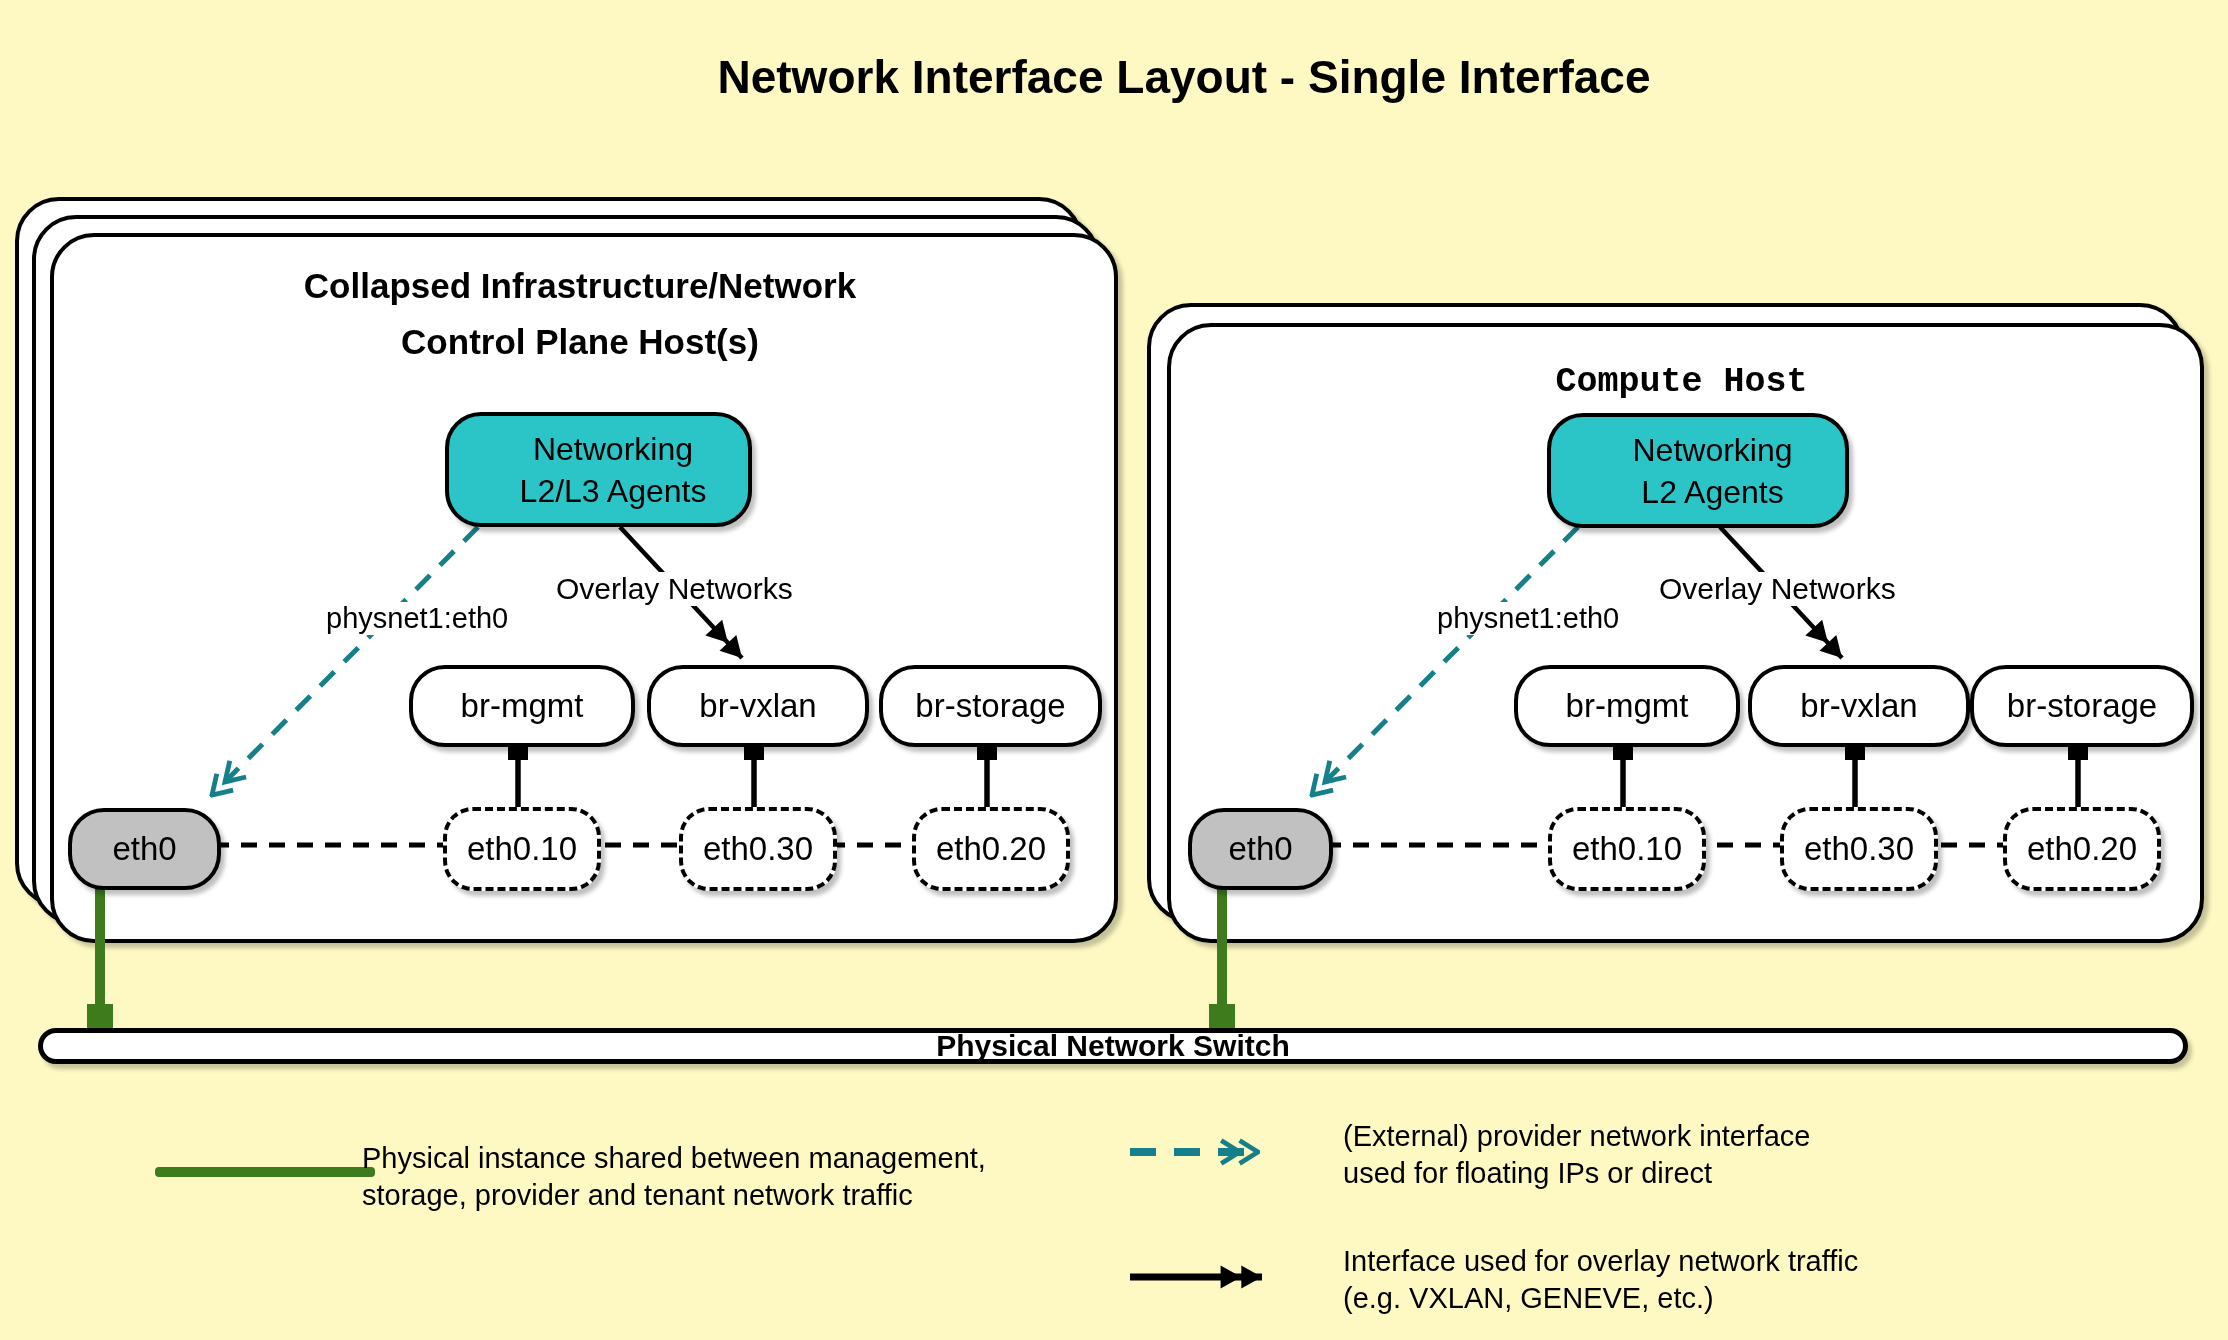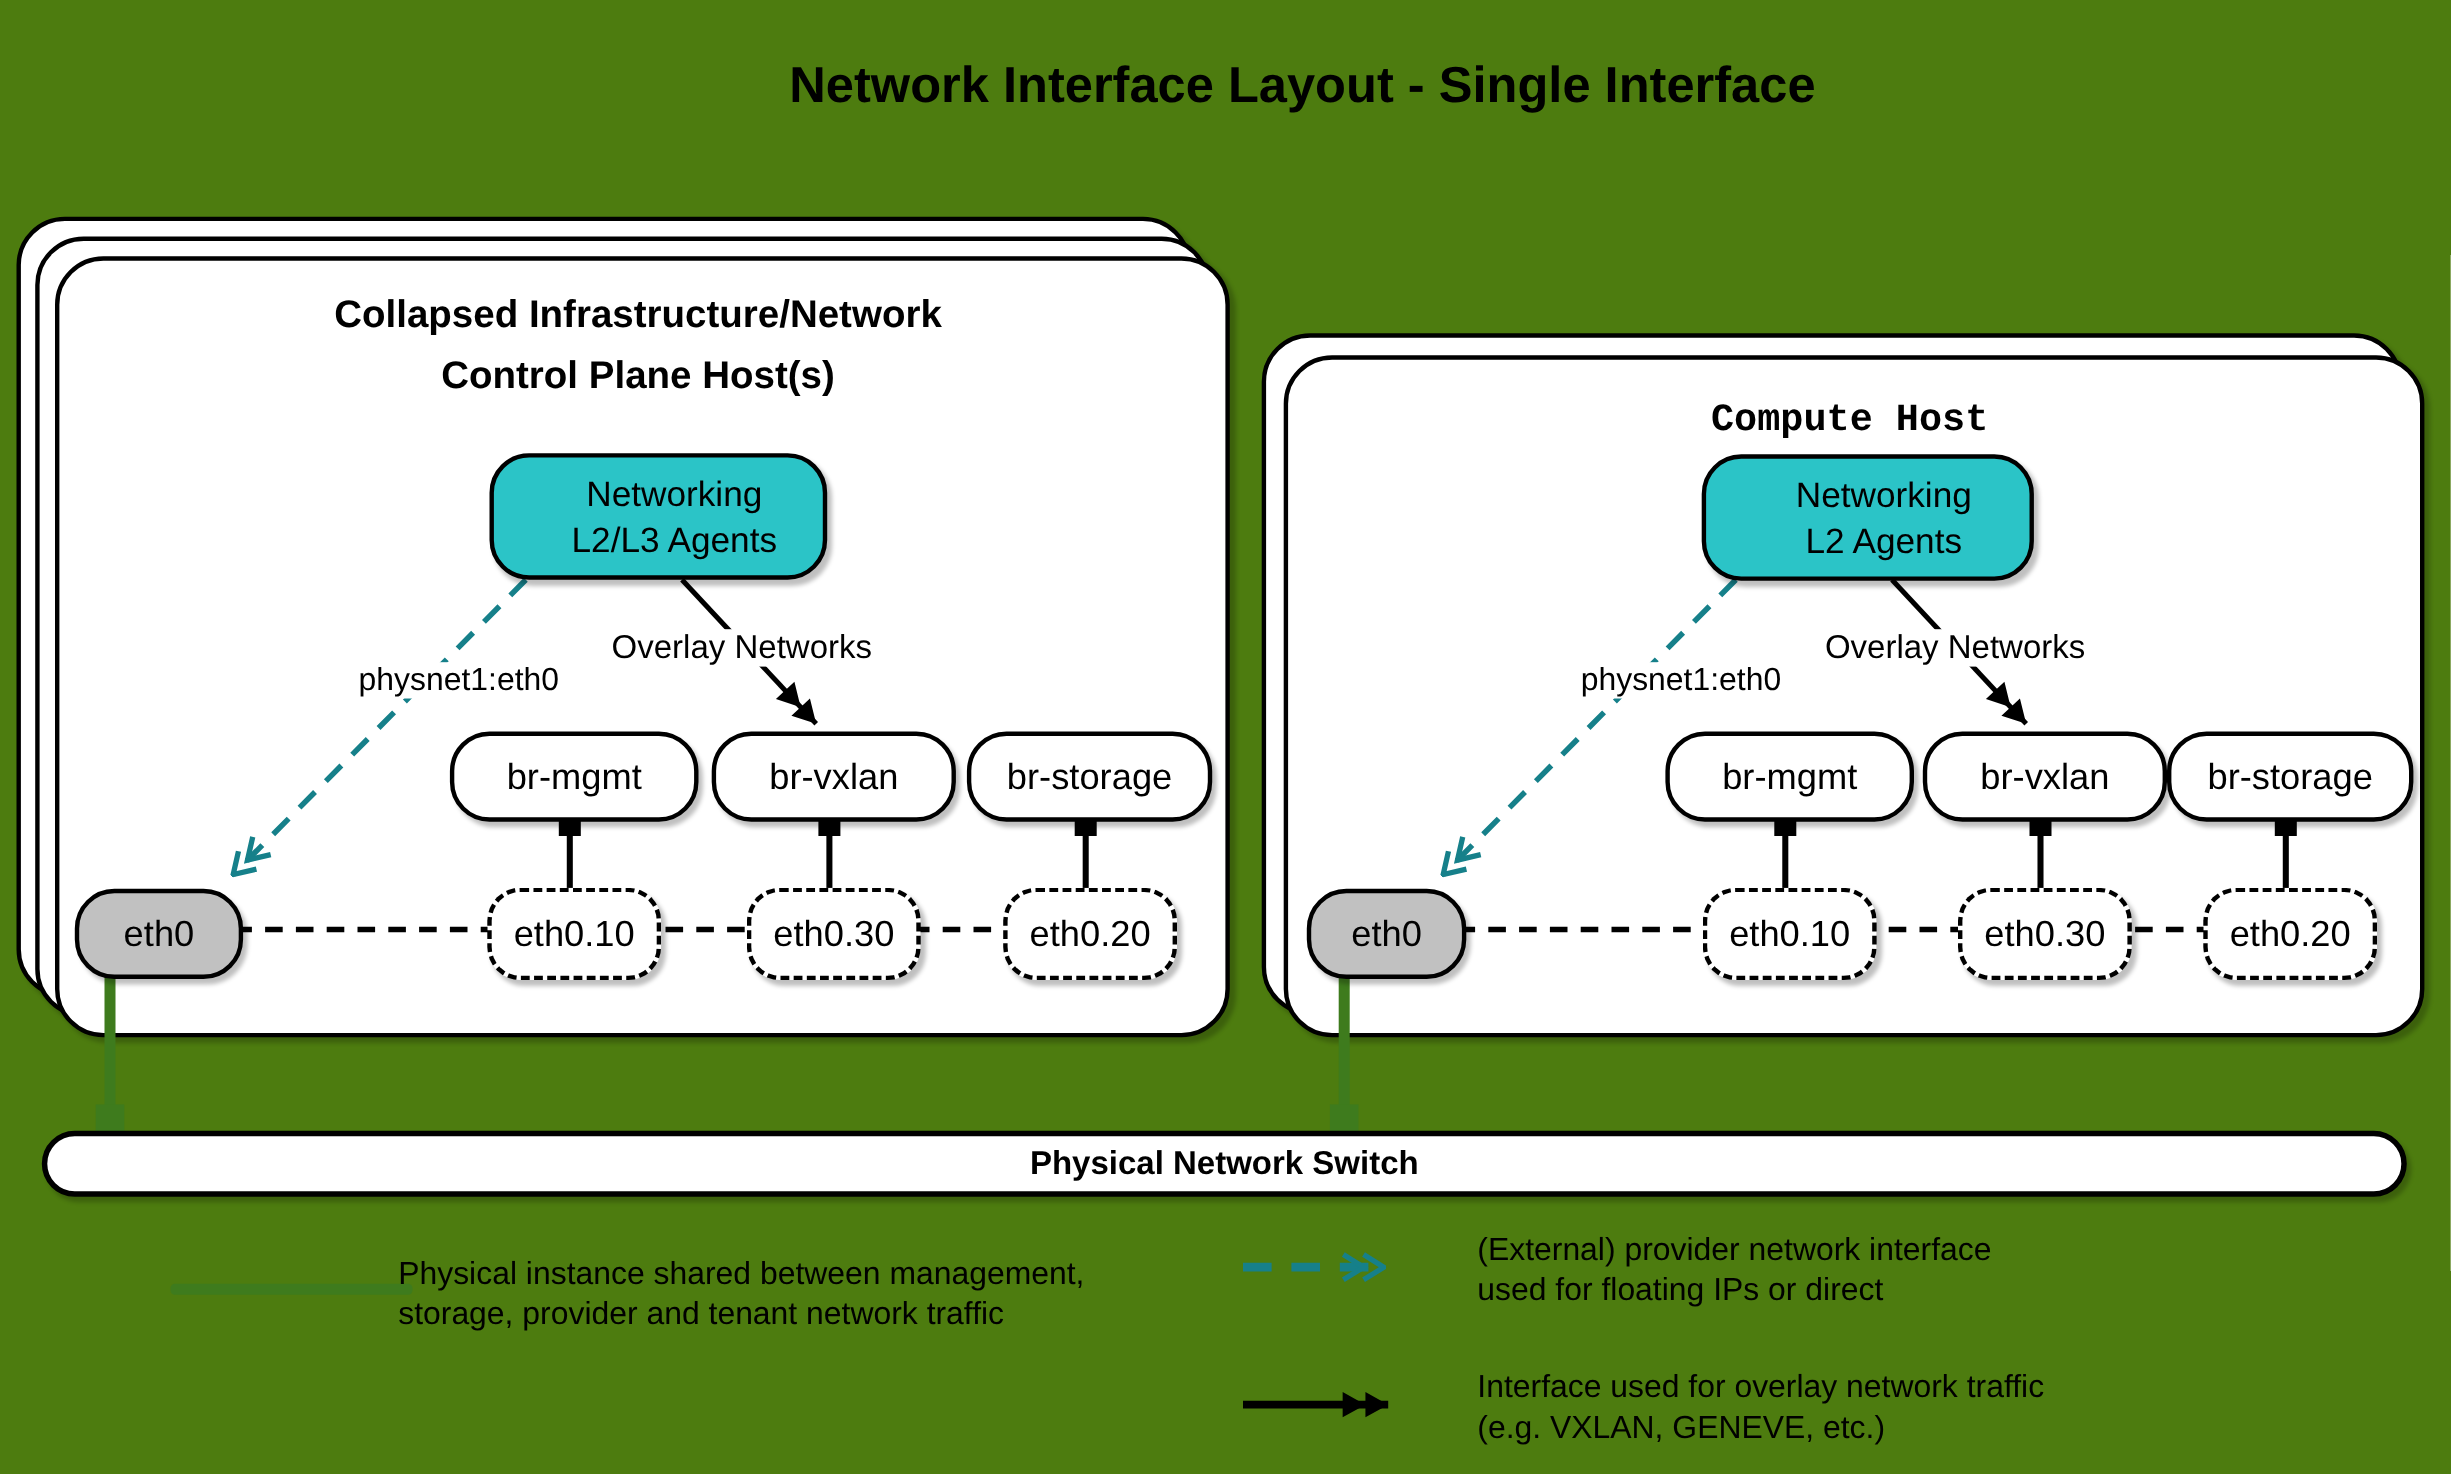--- a/index.html
+++ b/index.html
@@ -1,17 +1,17 @@
 <!DOCTYPE html>
 <html><head>
 <meta charset="utf-8">
 <style>
   html,body{margin:0;padding:0;background:#fff;}
   .canvas{
-    position:relative;width:2228px;height:1340px;background:#4d7c0f;overflow:hidden;
+    position:relative;width:2228px;height:1340px;background:#fef9c3;overflow:hidden;
     font-family:"Liberation Sans","DejaVu Sans",sans-serif;color:#000;
   }
   .abs{position:absolute;}
   .diagram-title{
     font-size:46px;font-weight:bold;white-space:nowrap;
     left:1184px;top:50px;transform:translateX(-50%);
   }
   .host-layer{
     position:absolute;background:#fff;border:4px solid #000;border-radius:44px;
     box-shadow:5px 5px 4px rgba(0,0,0,0.22);
@@ -25,21 +25,21 @@
     font-size:33px;text-align:center;line-height:42px;
     box-shadow:4px 5px 4px rgba(0,0,0,0.25);
   }
   .node.agent{background:#2BC4C7;font-size:32px;padding-left:29px;}
   .node.vlan{border:4.5px dashed #000;border-radius:30px;}
   .node.phys{background:#C1C1C1;}
   .edge-label{
     position:absolute;font-size:29px;white-space:nowrap;background:#fff;padding:0 4px;
   }
   .switch-bar{
-    position:absolute;left:38px;top:1028px;width:2150px;height:60px;
+    position:absolute;left:38px;top:1028px;width:2150px;height:36px;
     background:#fff;border:5px solid #000;border-radius:30px;
     display:flex;align-items:center;justify-content:center;
     font-size:30px;font-weight:bold;box-shadow:4px 5px 4px rgba(0,0,0,0.22);
     box-sizing:border-box;
   }
   .legend-swatch-green{
     position:absolute;left:155px;top:1167px;width:220px;height:10px;
     background:#3E7B1D;border-radius:4px;
   }
   .legend-text{position:absolute;font-size:29px;line-height:37px;white-space:nowrap;}

